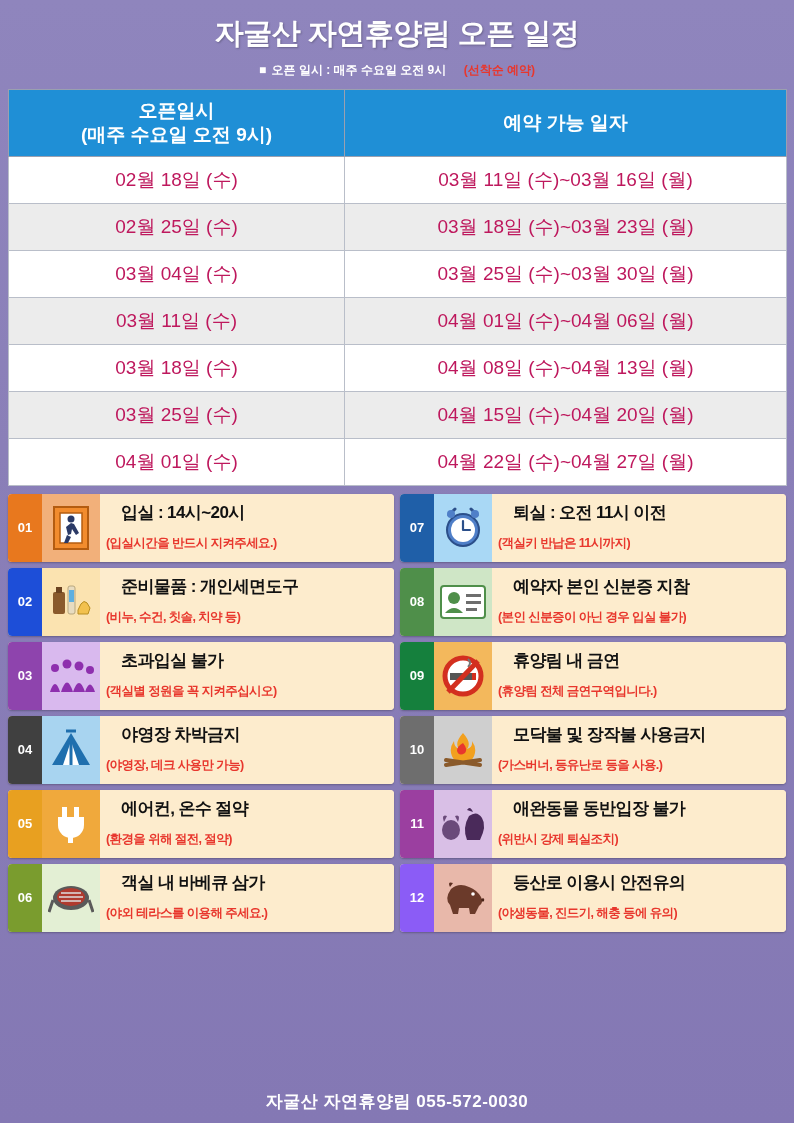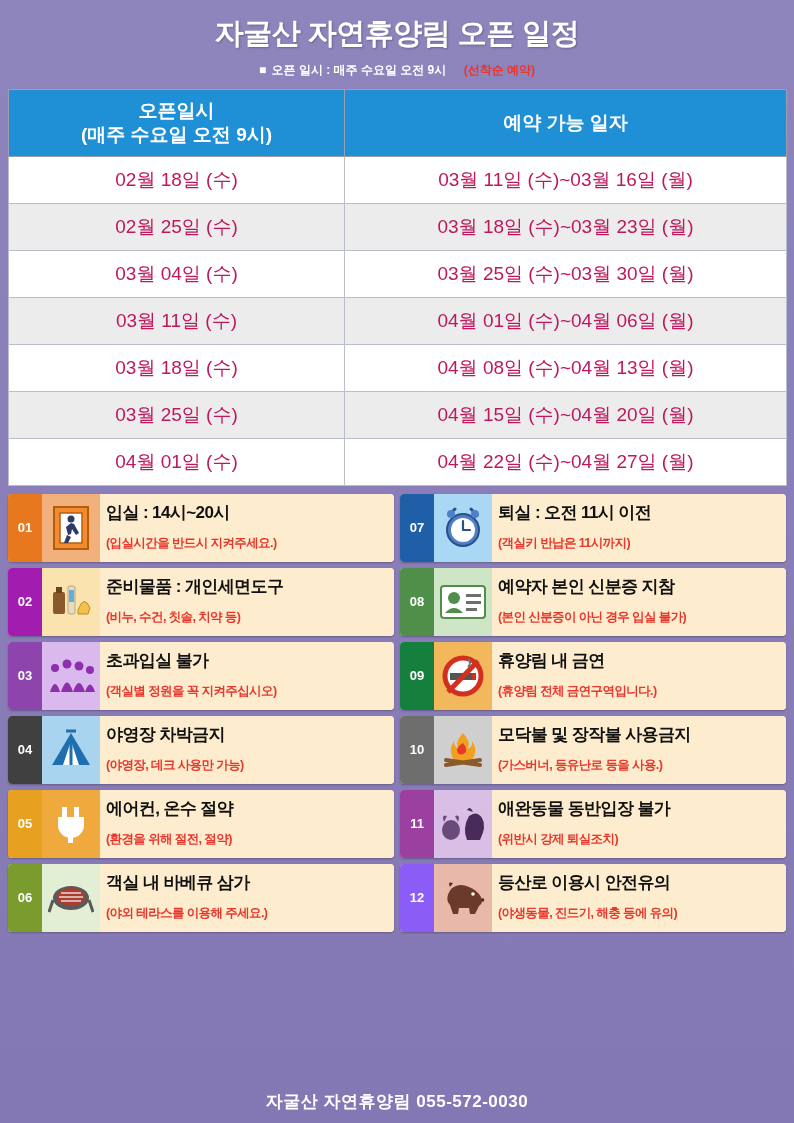--- a/index.html
+++ b/index.html
@@ -108,20 +108,21 @@
     justify-content: center;
     padding: 2px 4px 2px 6px;
     background: #fdeccd;
   }
   .rule .t1 {
     font-size: 17px;
     font-weight: bold;
     color: #111;
     line-height: 1.1;
     letter-spacing: -0.6px;
+    margin-left: 15px;
   }
   .rule .t2 {
     font-size: 12.5px;
     font-weight: bold;
     color: #e8372d;
     line-height: 1.2;
     letter-spacing: -0.6px;
     margin-top: 14px;
   }
 
@@ -219,21 +220,21 @@
             <circle cx="35" cy="8" r="4" fill="#4f7fc8"></circle>
             <path d="M23 24 V15 M23 24 h7" stroke="#2b4f8a" stroke-width="2.2" stroke-linecap="round"></path>
           </svg>
         </div>
         <div class="txt">
           <div class="t1">퇴실 : 오전 11시 이전</div>
           <div class="t2">(객실키 반납은 11시까지)</div>
         </div>
       </div>
       <div class="rule">
-        <div class="num" style="background: #a21caf;">02</div>
+        <div class="num" style="background: #1d4ed8;">02</div>
         <div class="ico" style="background: rgb(251, 227, 176);">
           <svg width="46" height="44" viewBox="0 0 46 44">
             <rect x="5" y="12" width="12" height="22" rx="2" fill="#8a5a2b"></rect>
             <rect x="8" y="7" width="6" height="6" fill="#6b4320"></rect>
             <rect x="20" y="6" width="7" height="28" rx="2" fill="#e8dcc0" stroke="#b8a77e"></rect>
             <rect x="21" y="10" width="5" height="12" fill="#5fb0e0"></rect>
             <path d="M30 30 q6 -16 12 -2 l-2 6 h-10z" fill="#f2c14e" stroke="#b98e20"></path>
           </svg>
         </div>
         <div class="txt">

